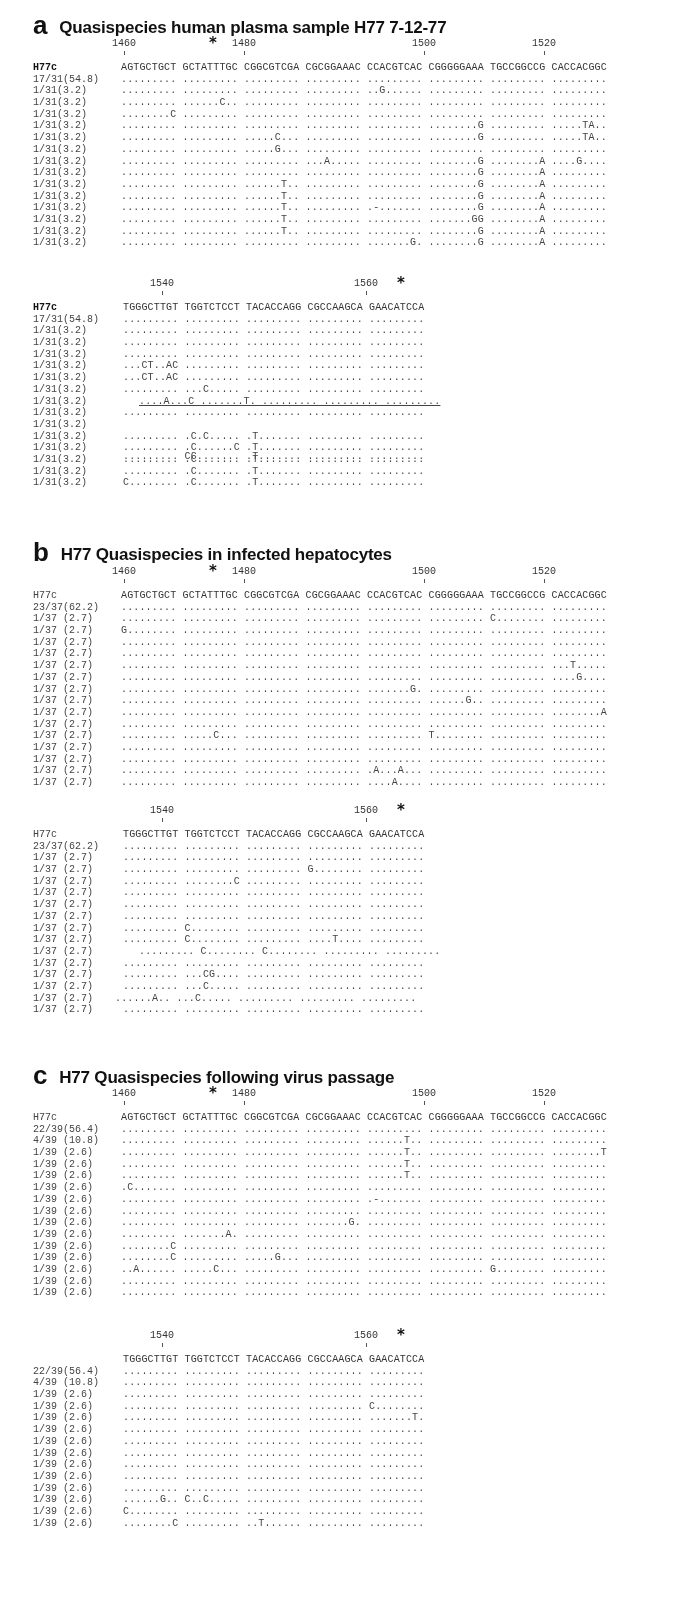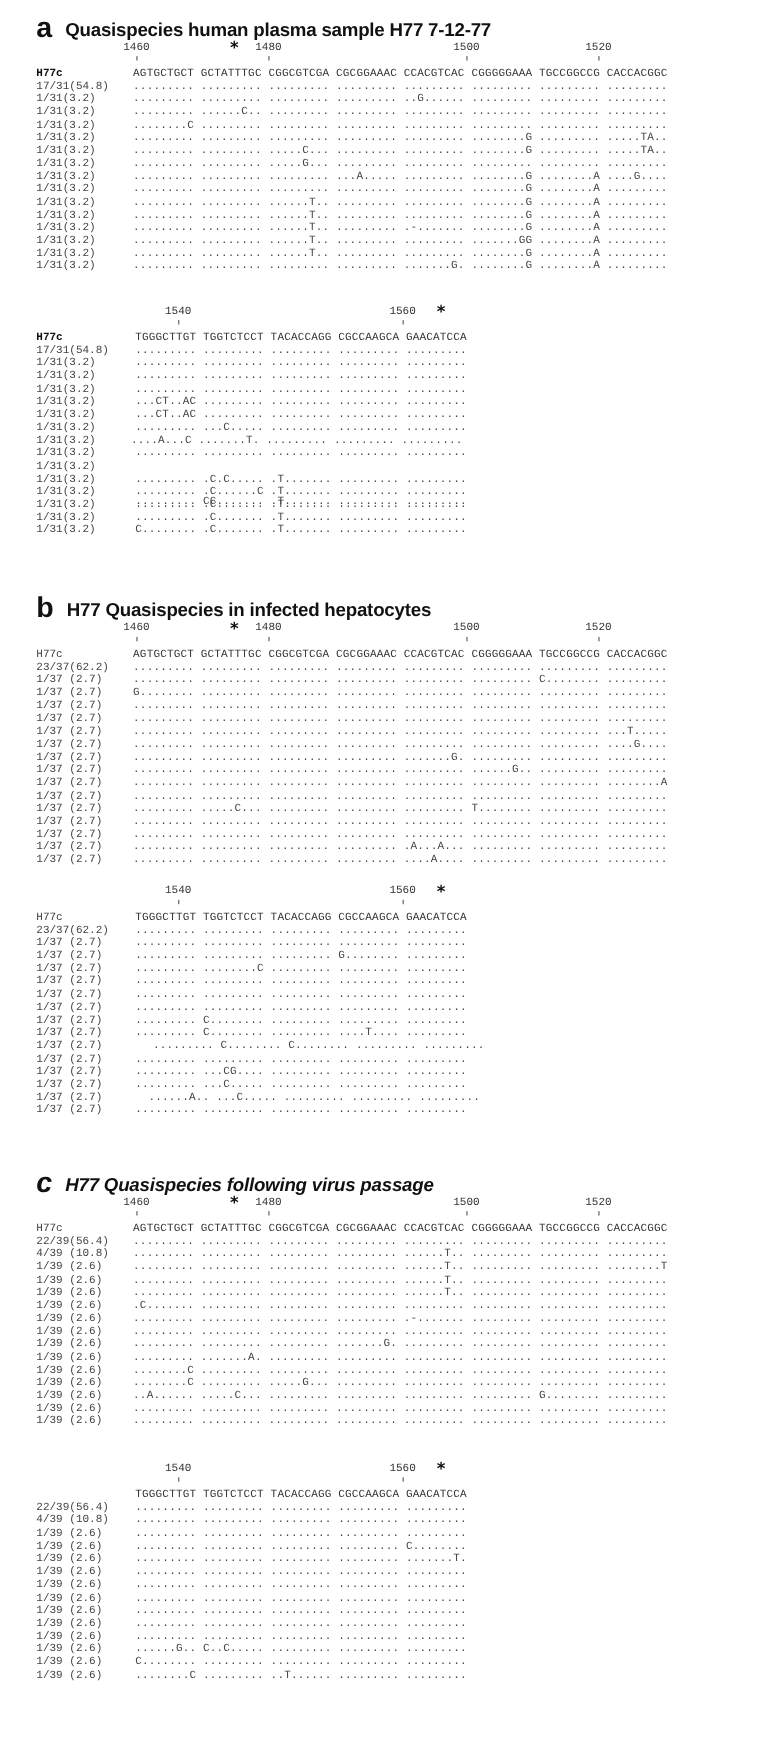--- a/index.html
+++ b/index.html
@@ -57,21 +57,21 @@
         <span class="star" style="left: 364px;">*</span>
       </div>
       <div class="row ref"><span class="label bold">H77c</span><span class="seq" style="margin-left: 12px;">TGGGCTTGT TGGTCTCCT TACACCAGG CGCCAAGCA GAACATCCA</span></div>
       <div class="row"><span class="label">17/31(54.8)</span><span class="seq" style="margin-left: 12px;">......... ......... ......... ......... .........</span></div>
       <div class="row"><span class="label">1/31(3.2)</span><span class="seq" style="margin-left: 12px;">......... ......... ......... ......... .........</span></div>
       <div class="row"><span class="label">1/31(3.2)</span><span class="seq" style="margin-left: 12px;">......... ......... ......... ......... .........</span></div>
       <div class="row"><span class="label">1/31(3.2)</span><span class="seq" style="margin-left: 12px;">......... ......... ......... ......... .........</span></div>
       <div class="row"><span class="label">1/31(3.2)</span><span class="seq" style="margin-left: 12px;">...CT..AC ......... ......... ......... .........</span></div>
       <div class="row"><span class="label">1/31(3.2)</span><span class="seq" style="margin-left: 12px;">...CT..AC ......... ......... ......... .........</span></div>
       <div class="row"><span class="label">1/31(3.2)</span><span class="seq" style="margin-left: 12px;">......... ...C..... ......... ......... .........</span></div>
-      <div class="row"><span class="label">1/31(3.2)</span><span class="seq" style="margin-left: 8px;">....A...C .......T. ......... ......... .........</span></div>
+      <div class="row"><span class="label">1/31(3.2)</span><span class="seq" style="margin-left: 28px; text-decoration: underline;">....A...C .......T. ......... ......... .........</span></div>
       <div class="row"><span class="label">1/31(3.2)</span><span class="seq" style="margin-left: 12px;">......... ......... ......... ......... .........</span></div>
       <div class="row"><span class="label">1/31(3.2)</span><span class="seq" style="margin-left: 12px; margin-top: 32px;">......... CC....... .T....... ......... .........</span></div>
       <div class="row"><span class="label">1/31(3.2)</span><span class="seq" style="margin-left: 12px;">......... .C.C..... .T....... ......... .........</span></div>
       <div class="row"><span class="label">1/31(3.2)</span><span class="seq" style="margin-left: 12px;">......... .C......C .T....... ......... .........</span></div>
       <div class="row"><span class="label">1/31(3.2)</span><span class="seq" style="margin-left: 12px;">......... .C....... .T....... ......... .........</span></div>
       <div class="row"><span class="label">1/31(3.2)</span><span class="seq" style="margin-left: 12px;">......... .C....... .T....... ......... .........</span></div>
       <div class="row"><span class="label">1/31(3.2)</span><span class="seq" style="margin-left: 12px;">C........ .C....... .T....... ......... .........</span></div>
     </div>
 </div>
 
@@ -118,27 +118,27 @@
       <div class="row"><span class="label">1/37 (2.7)</span><span class="seq" style="margin-left: 12px;">......... ........C ......... ......... .........</span></div>
       <div class="row"><span class="label">1/37 (2.7)</span><span class="seq" style="margin-left: 12px;">......... ......... ......... ......... .........</span></div>
       <div class="row"><span class="label">1/37 (2.7)</span><span class="seq" style="margin-left: 12px;">......... ......... ......... ......... .........</span></div>
       <div class="row"><span class="label">1/37 (2.7)</span><span class="seq" style="margin-left: 12px;">......... ......... ......... ......... .........</span></div>
       <div class="row"><span class="label">1/37 (2.7)</span><span class="seq" style="margin-left: 12px;">......... C........ ......... ......... .........</span></div>
       <div class="row"><span class="label">1/37 (2.7)</span><span class="seq" style="margin-left: 12px;">......... C........ ......... ....T.... .........</span></div>
       <div class="row"><span class="label">1/37 (2.7)</span><span class="seq" style="margin-left: 28px;">......... C........ C........ ......... .........</span></div>
       <div class="row"><span class="label">1/37 (2.7)</span><span class="seq" style="margin-left: 12px;">......... ......... ......... ......... .........</span></div>
       <div class="row"><span class="label">1/37 (2.7)</span><span class="seq" style="margin-left: 12px;">......... ...CG.... ......... ......... .........</span></div>
       <div class="row"><span class="label">1/37 (2.7)</span><span class="seq" style="margin-left: 12px;">......... ...C..... ......... ......... .........</span></div>
-      <div class="row"><span class="label">1/37 (2.7)</span><span class="seq" style="margin-left: 24px;">......A.. ...C..... ......... ......... .........</span></div>
+      <div class="row"><span class="label">1/37 (2.7)</span><span class="seq" style="margin-left: 4px;">......A.. ...C..... ......... ......... .........</span></div>
       <div class="row"><span class="label">1/37 (2.7)</span><span class="seq" style="margin-left: 12px;">......... ......... ......... ......... .........</span></div>
     </div>
 </div>
 
 <div class="panel" style="top:0;">
-  <div class="panel-title" style="top:1060px;font-style:italic;">
+  <div class="panel-title" style="top:1060px;">
     <span class="panel-letter">c</span><span>H77 Quasispecies following virus passage</span>
   </div>
   <div class="block" style="top:1088px;">
       <div class="ruler">
         <div class="tick" style="left: 91px;"><span>1460</span><span class="tick-mark"></span></div>
         <div class="tick" style="left: 211px;"><span>1480</span><span class="tick-mark"></span></div>
         <div class="tick" style="left: 391px;"><span>1500</span><span class="tick-mark"></span></div>
         <div class="tick" style="left: 511px;"><span>1520</span><span class="tick-mark"></span></div>
         <span class="star" style="left: 176px;">*</span>
       </div>

